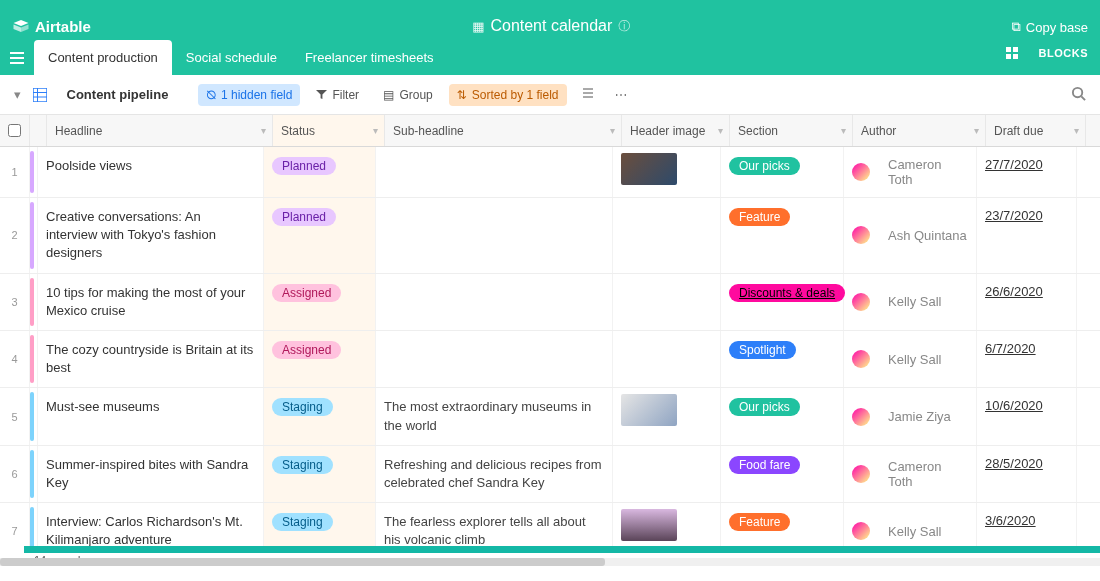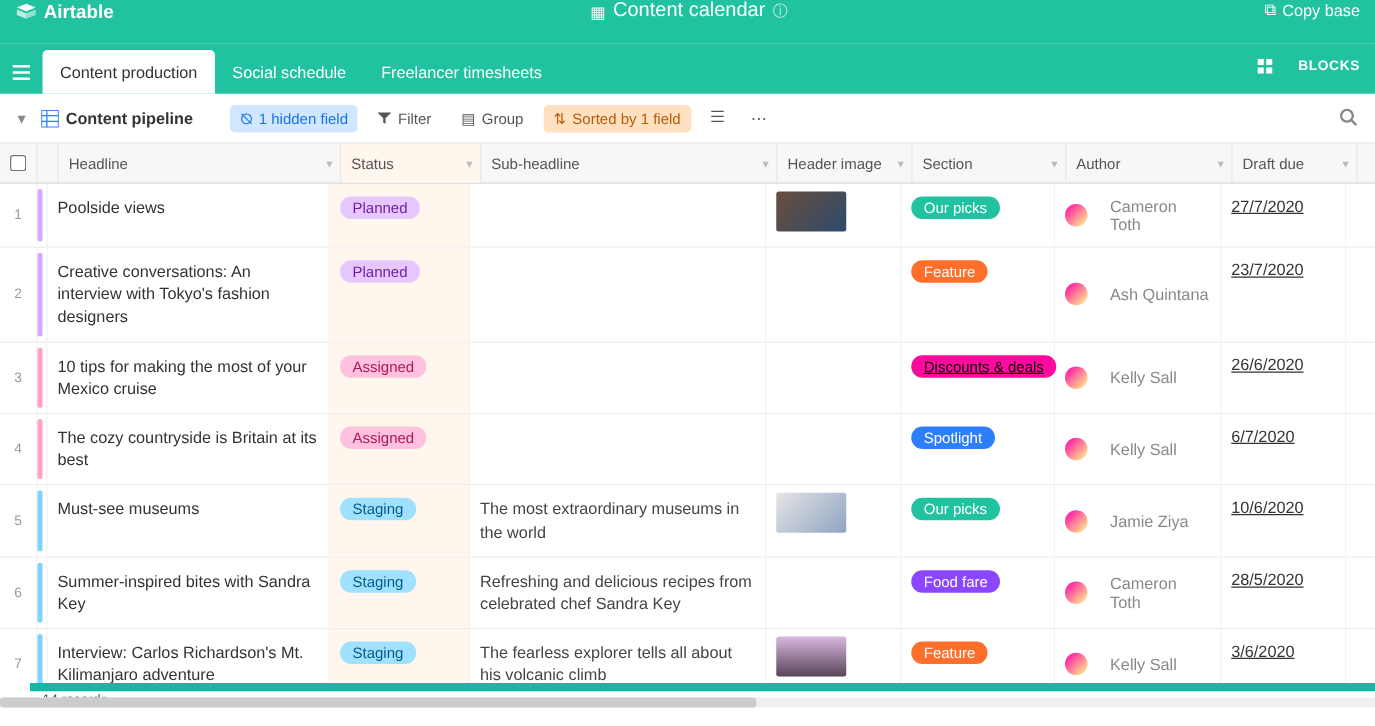--- a/index.html
+++ b/index.html
@@ -1,34 +1,34 @@
 <!DOCTYPE html>
 <html><head>
 <meta charset="utf-8">
 <style>
 * { box-sizing: border-box; margin: 0; padding: 0; }
 body { font-family: -apple-system, BlinkMacSystemFont, "Segoe UI", Helvetica, Arial, sans-serif; font-size: 13px; color: #333; background: #fff; width: 1100px; height: 581px; overflow: hidden; }
 
-.header { background: #20c2a0; height: 35px; display: flex; align-items: flex-start; padding: 0 12px; color: #fff; }
+.header { background: #20c2a0; height: 35px; display: flex; align-items: flex-end; padding: 0 12px; color: #fff; }
 .logo { display: flex; align-items: center; font-weight: 600; font-size: 15px; gap: 5px; }
 .logo svg { width: 18px; height: 18px; }
 .header-center { flex: 1; display: flex; justify-content: center; align-items: center; gap: 6px; }
 .header-title { font-size: 16px; font-weight: 500; }
 .header-right { display: flex; align-items: center; gap: 18px; }
 .copy-base { display: flex; align-items: center; gap: 5px; font-size: 13px; cursor: pointer; }
 
 .tabs-bar { background: #20c2a0; height: 40px; display: flex; align-items: flex-end; padding: 0 0; color: #fff; position: relative; }
 .menu-btn { padding: 8px 10px; cursor: pointer; }
 .tab { padding: 10px 14px 10px; cursor: pointer; font-size: 13px; border-radius: 4px 4px 0 0; }
 .tab.active { background: #fff; color: #333; font-weight: 500; }
 .blocks-right { position: absolute; right: 12px; top: 12px; color: #fff; font-size: 11px; font-weight: 600; letter-spacing: 0.5px; display: flex; align-items: center; gap: 21px; cursor: pointer; }
 
 .toolbar { background: #fff; border-bottom: 1px solid #e5e5e5; height: 40px; display: flex; align-items: center; padding: 0 10px; gap: 8px; }
 .view-chev { cursor: pointer; color: #888; padding: 0 4px; }
-.view-name { display: flex; align-items: center; gap: 6px; font-weight: 600; }
+.view-name { display: flex; align-items: center; gap: 20px; font-weight: 600; }
 .tool-pill { display: flex; align-items: center; gap: 5px; padding: 4px 8px; border-radius: 4px; font-size: 12px; cursor: pointer; color: #555; }
 .tool-pill.hidden-field { background: #d0e7ff; color: #1a73e8; }
 .tool-pill.sorted { background: #ffe1c2; color: #bb5a00; }
 .tool-more { padding: 4px 6px; cursor: pointer; color: #555; }
 .toolbar-spacer { flex: 1; }
 .search-icon { cursor: pointer; color: #888; padding: 4px; }
 
 .content { display: flex; height: 451px; background: #fff; position: relative; }
 .grid { flex: 1; overflow: hidden; position: relative; }
 

